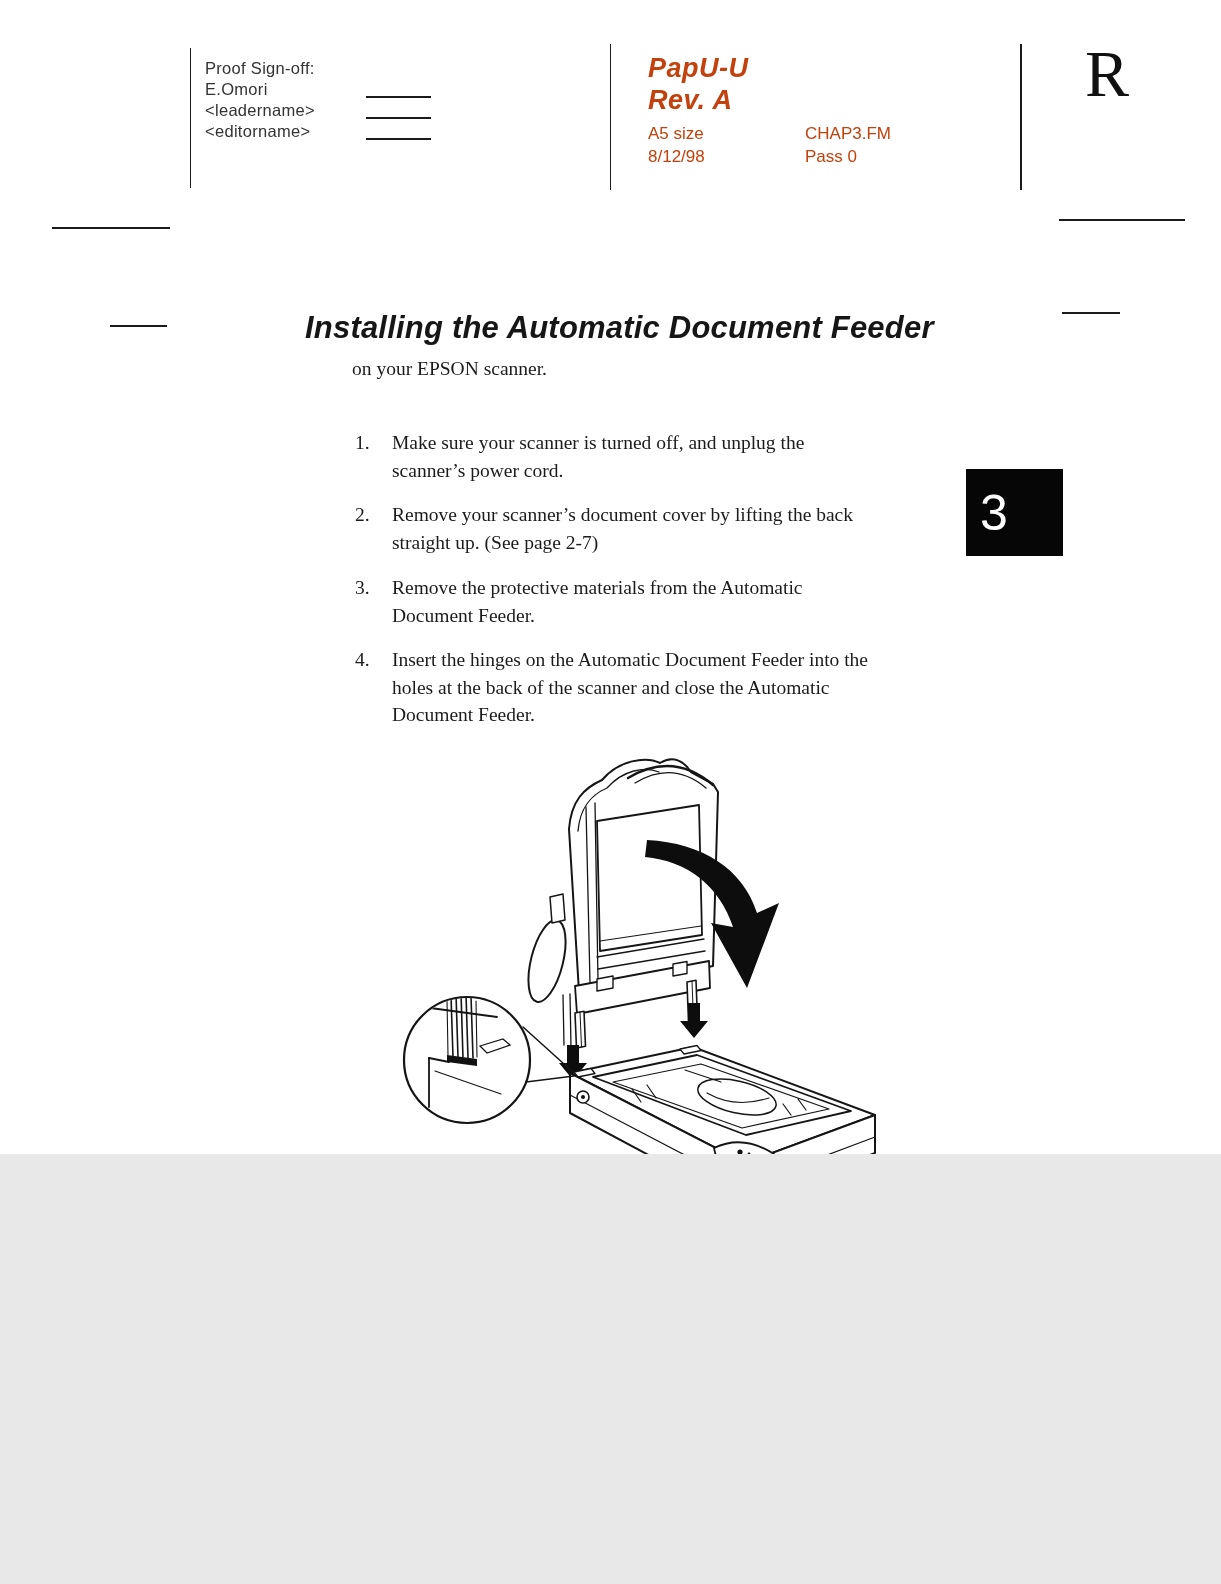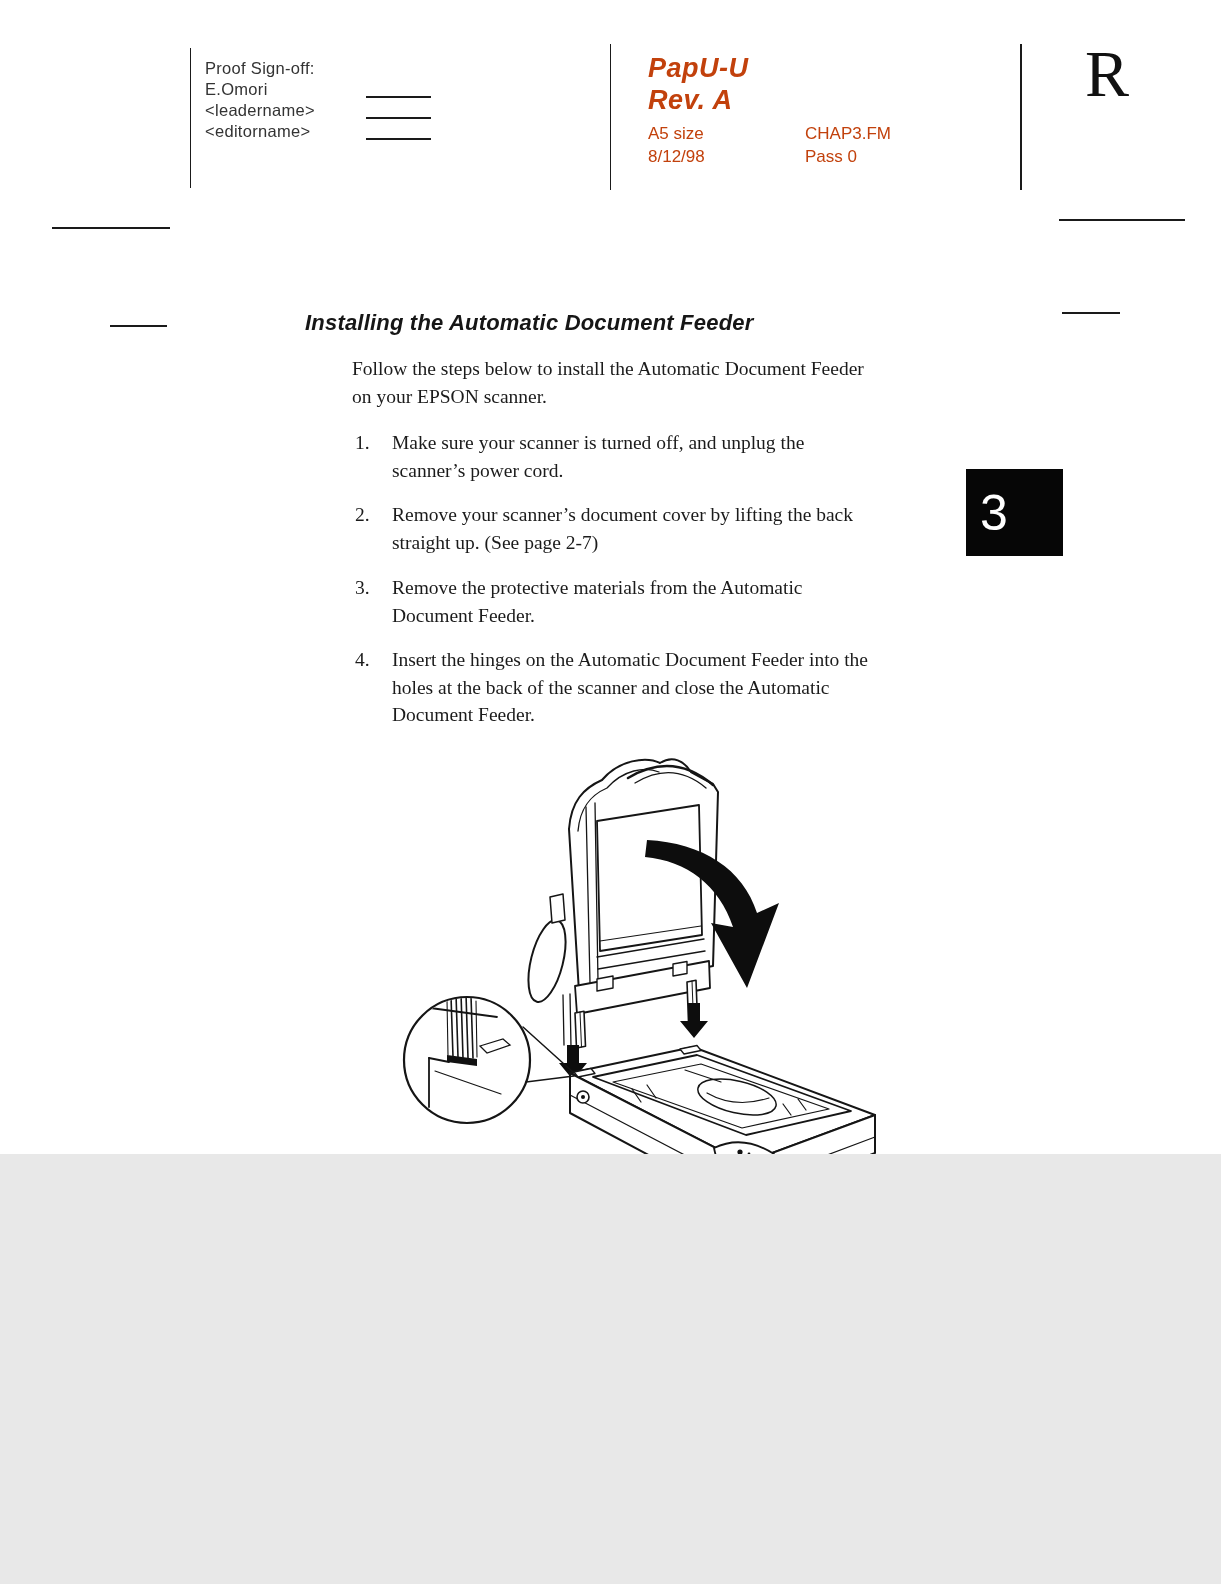--- a/index.html
+++ b/index.html
@@ -14,21 +14,21 @@
     font-size:16.5px;line-height:21px;color:#333;letter-spacing:.3px;}
   .signline{position:absolute;left:366px;width:65px;height:2px;background:#1a1a1a;}
   
   .docmeta{left:648px;top:52px;font-family:"Liberation Sans",sans-serif;color:#c2410c;}
   .docmeta .prod{font-size:27px;font-weight:bold;font-style:italic;line-height:32px;letter-spacing:.5px;}
   .metacols{margin-top:6px;font-size:17px;line-height:23px;display:flex;}
   .metacols .c1{width:157px;}
   .corner-r{left:1085px;top:36px;font-family:"Liberation Serif",serif;font-size:66px;color:#111;}
   
   .heading{left:305px;top:310px;font-family:"Liberation Sans",sans-serif;
-    font-size:22px;font-weight:bold;font-style:italic;color:#161616;letter-spacing:.2px;}
+    font-size:31px;font-weight:bold;font-style:italic;color:#161616;letter-spacing:.2px;}
   .bodytext{font-size:19.5px;line-height:27.5px;color:#1b1b1b;}
   .intro{left:352px;top:355px;}
   .step{left:355px;display:flex;}
   .step .num{width:37px;flex:none;}
   .tab3{left:966px;top:469px;width:97px;height:87px;background:#060606;
     color:#fff;font-family:"Liberation Sans",sans-serif;font-size:50px;
     display:flex;align-items:center;padding-left:14px;box-sizing:border-box;}
   
   .footrule{left:318px;top:1327px;width:668px;height:2px;background:#141414;
     transform:rotate(-.5deg);transform-origin:left center;}
@@ -77,21 +77,20 @@
         <div>CHAP3.FM</div>
         <div>Pass 0</div>
       </div>
     </div>
   </div>
 
   <div class="abs corner-r">R</div>
 
   <div class="abs heading">Installing the Automatic Document Feeder</div>
   <div class="abs bodytext intro">
-    <div>Follow the steps below to install the Automatic Document Feeder</div>
     <div>on your EPSON scanner.</div>
   </div>
 
   <div class="abs bodytext step" style="top:429px">
     <div class="num">1.</div>
     <div>
       <div>Make sure your scanner is turned off, and unplug the</div>
       <div>scanner’s power cord.</div>
     </div>
   </div>

